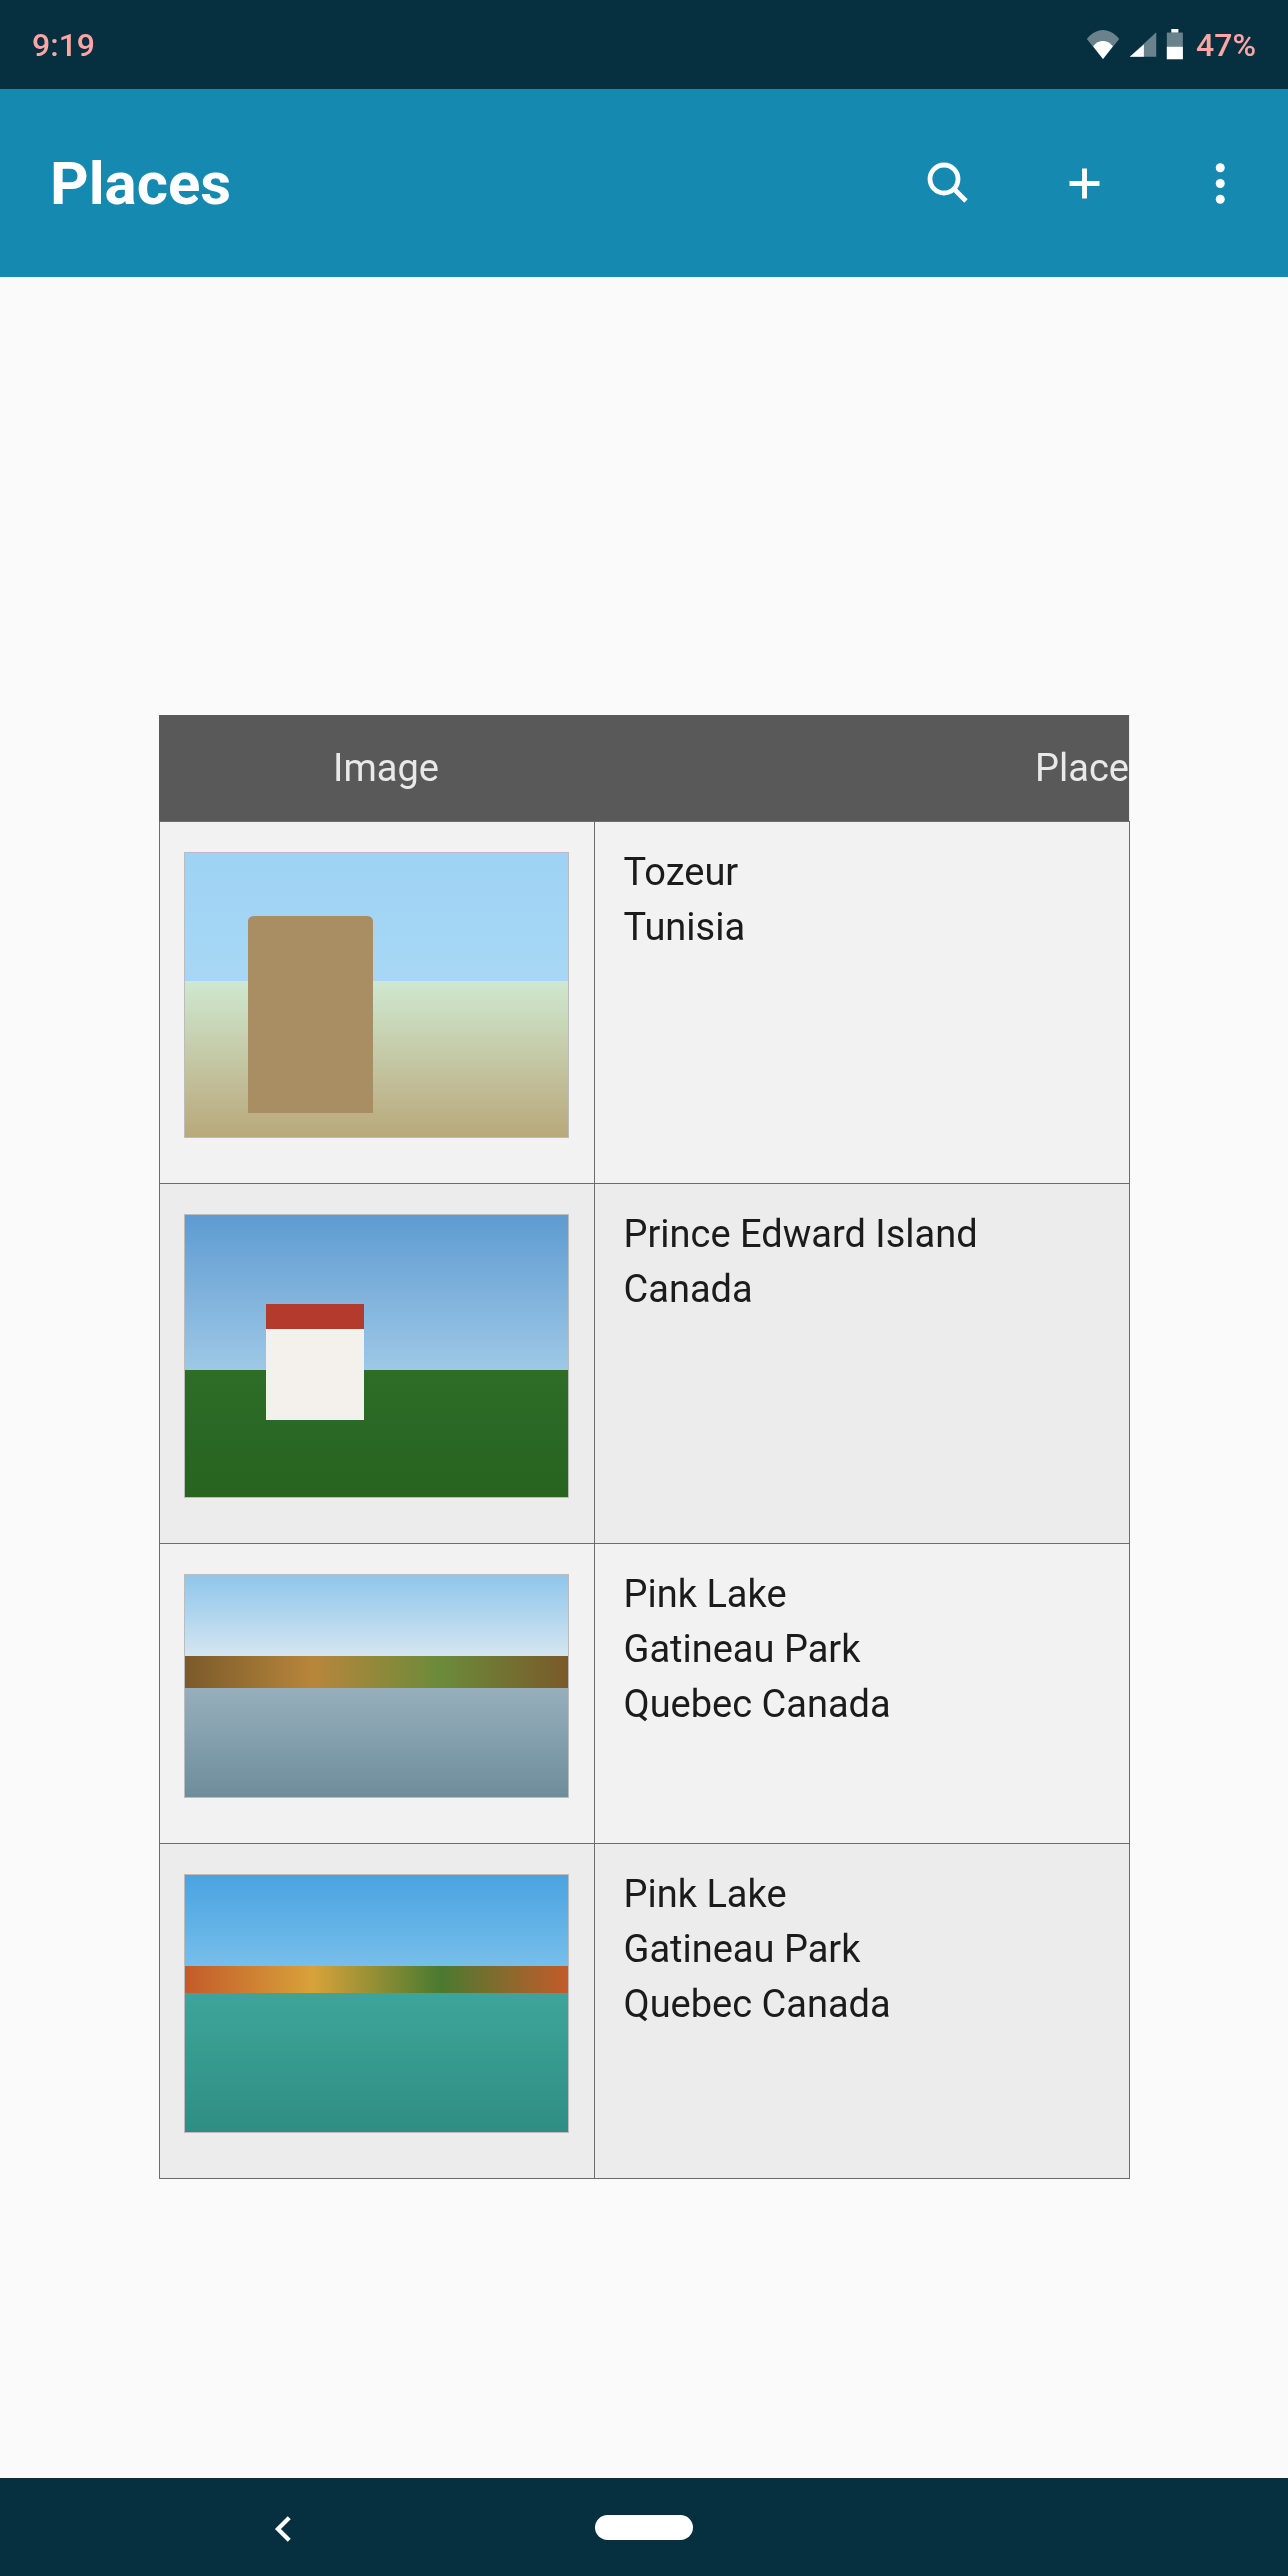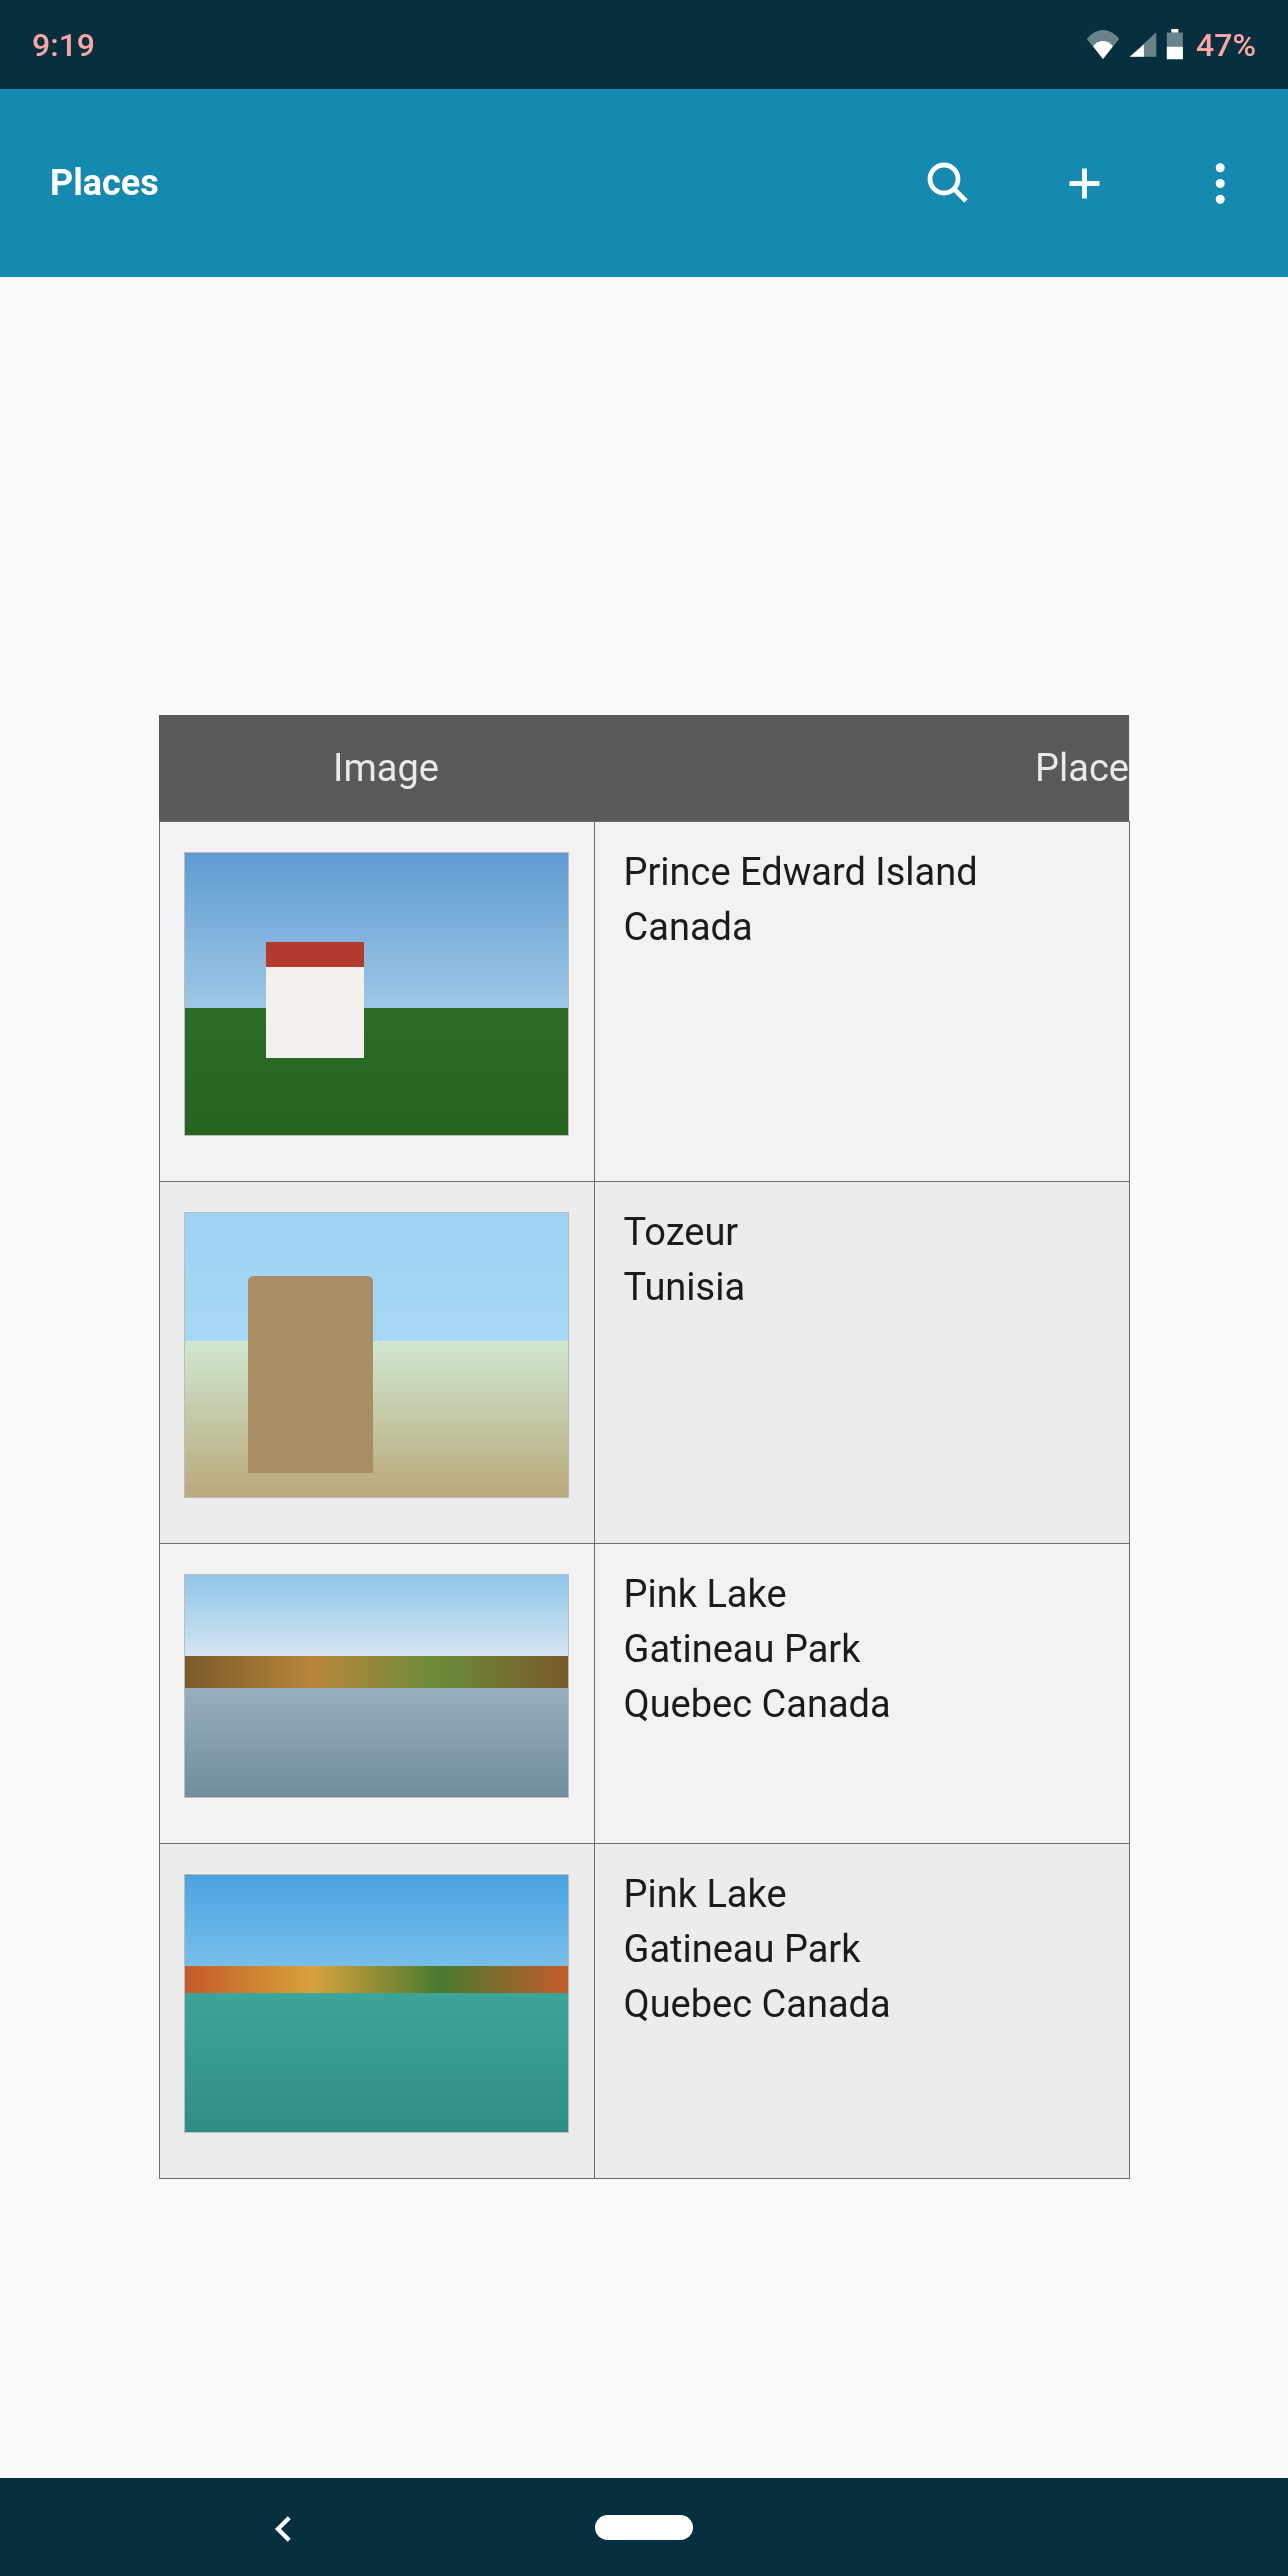--- a/index.html
+++ b/index.html
@@ -23,21 +23,21 @@
 
   
   .app-bar {
     height: 188px;
     background: #1589b0;
     color: #ffffff;
     display: flex;
     align-items: center;
     padding: 0 43px 0 50px;
   }
-  .app-title { font-size: 36px; font-weight: 700; flex: 1; }
+  .app-title { font-size: 60px; font-weight: 700; flex: 1; }
   .app-actions { display: flex; align-items: center; gap: 86px; }
   .app-actions .icon-btn { width: 50px; height: 50px; display: flex; align-items: center; justify-content: center; cursor: pointer; }
   .app-actions svg { display: block; }
 
   
   .content {
     background: #fafafa;
     padding: 0;
     height: calc(2576px - 89px - 188px - 98px);
     display: flex;
@@ -166,34 +166,34 @@
   <div class="spacer-top"></div>
   <table class="places">
     <thead>
       <tr>
         <th>Image</th>
         <th>Place</th>
       </tr>
     </thead>
     <tbody id="rows">
         <tr>
+          <td class="img-cell"><div class="thumb t0"></div></td>
+          <td>
+            <div class="place-lines">
+              <span>Tozeur</span>
+              <span>Tunisia</span>
+            </div>
+          </td>
+        </tr>
+        <tr>
           <td class="img-cell"><div class="thumb t1"></div></td>
           <td>
             <div class="place-lines">
               <span>Prince Edward Island</span>
               <span>Canada</span>
-            </div>
-          </td>
-        </tr>
-        <tr>
-          <td class="img-cell"><div class="thumb t0"></div></td>
-          <td>
-            <div class="place-lines">
-              <span>Tozeur</span>
-              <span>Tunisia</span>
             </div>
           </td>
         </tr>
         <tr>
           <td class="img-cell"><div class="thumb t2"></div></td>
           <td>
             <div class="place-lines">
               <span>Pink Lake</span>
               <span>Gatineau Park</span>
               <span>Quebec Canada</span>

